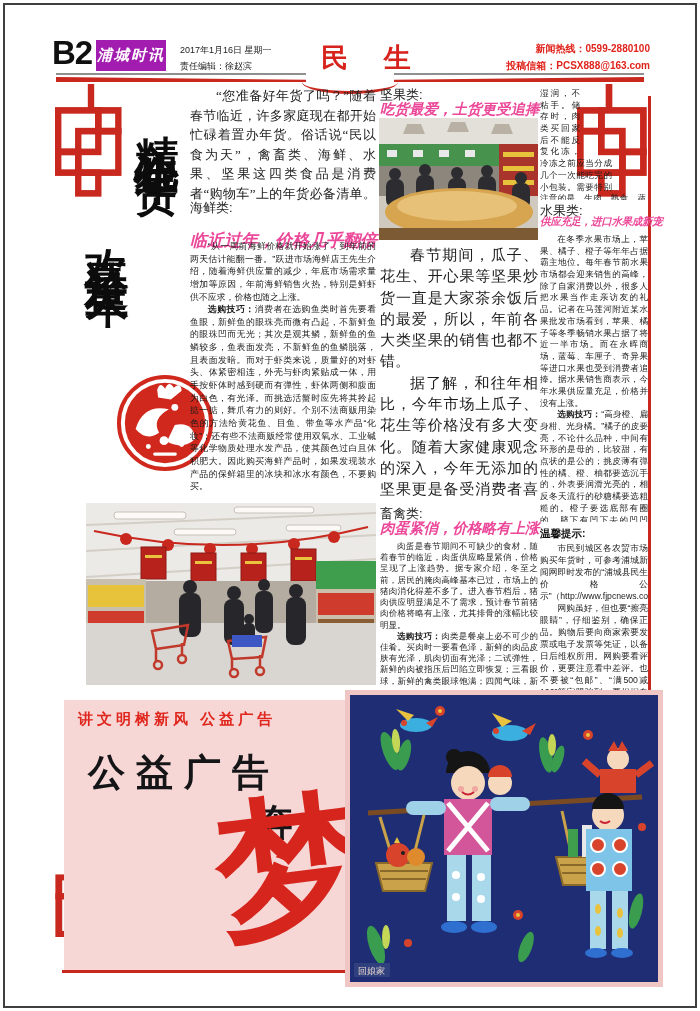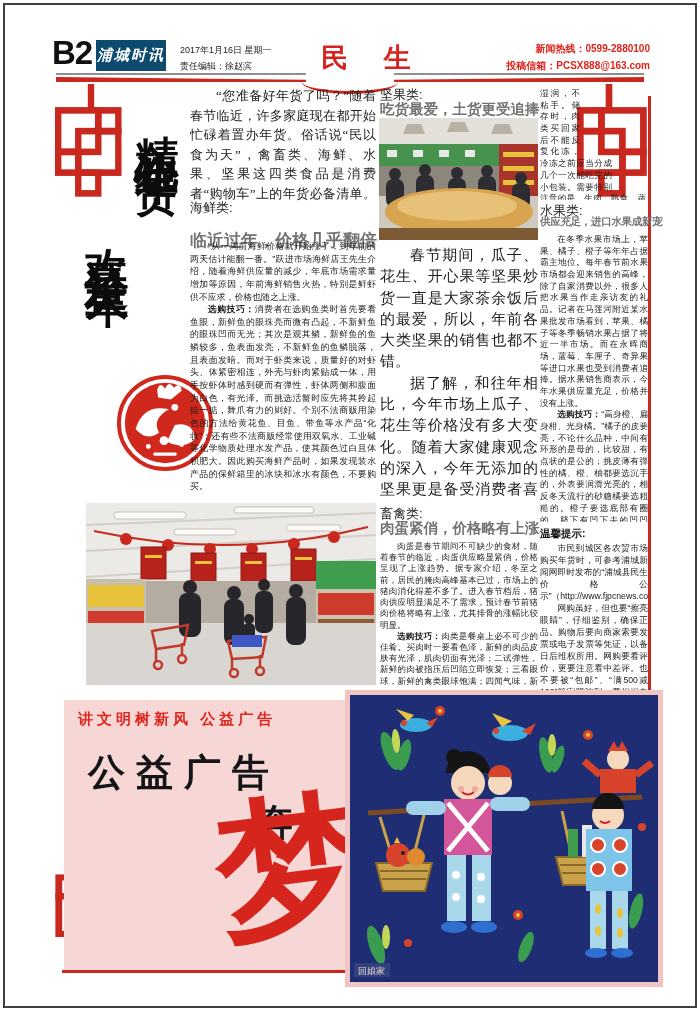--- a/index.html
+++ b/index.html
@@ -3,21 +3,21 @@
 <meta charset="utf-8">
 <style>
   html,body{margin:0;padding:0;}
   body{width:700px;height:1011px;position:relative;background:#ffffff;
        font-family:"Liberation Sans",sans-serif;overflow:hidden;color:#1a1a1a;}
   .abs{position:absolute;}
   .page-border{position:absolute;left:3px;top:3px;right:3px;bottom:3px;border:2px solid #3f3f3f;pointer-events:none;}
 
   
   .hdr-b2{left:52px;top:34px;font-size:33px;font-weight:bold;color:#101010;letter-spacing:-1px;}
-  .masthead{left:96px;top:40px;width:70px;height:31px;background:#0c4a6e;color:#fff;
+  .masthead{left:96px;top:40px;width:70px;height:31px;background:#a21caf;color:#fff;
             display:flex;align-items:center;justify-content:center;font-size:15px;font-weight:bold;
             font-style:italic;letter-spacing:2px;font-family:"Liberation Serif",serif;text-align:right;}
   .dateblock{left:180px;top:42px;font-size:9px;color:#222;line-height:1.8;}
   .section-title{left:16px;top:40px;width:700px;text-align:center;color:#d7231d;
                  font-size:27px;font-weight:900;letter-spacing:14px;text-indent:14px;}
   .contact{right:50px;top:40px;text-align:right;color:#e0231b;font-size:10px;font-weight:bold;line-height:1.7;}
   .rule{top:73px;height:10px;}
   .rule .gray{height:2px;background:#8f8f8f;margin-bottom:2px;}
   .rule .red{height:5px;background:#c8281e;}
   .rule-l{left:56px;width:250px;}
@@ -40,21 +40,21 @@
   .callig{writing-mode:vertical-rl;font-family:"Liberation Serif",serif;font-weight:900;
           color:#0c0c0c;font-size:44px;letter-spacing:9px;line-height:1;}
   .callig1{left:134px;top:100px;}
   .callig2{left:84px;top:214px;}
   .rooster{left:116px;top:374px;width:98px;height:98px;}
   .intro{left:190px;top:86px;width:186px;height:116px;font-family:"Liberation Serif",serif;
          font-size:13px;line-height:1.5;color:#222;text-align:justify;text-indent:2em;overflow:hidden;}
 
   
   .kicker{font-size:13px;color:#222;}
-  .headline{font-weight:bold;color:#737373;}
+  .headline{font-weight:bold;color:#ec4899;font-style:italic;}
   .bodytxt{font-size:8.9px;line-height:1.42;text-align:justify;color:#1c1c1c;overflow:hidden;}
   .bodytxt p{margin:0;text-indent:2em;}
   .bold{font-weight:bold;}
 
   .sea-kicker{left:190px;top:199px;}
   .sea-head{left:190px;top:213px;font-size:17px;margin-top:16px;}
   .sea-body{left:190px;top:240px;width:186px;height:262px;}
 
   .nut-kicker{left:380px;top:86px;}
   .nut-head{left:380px;top:100px;font-size:14.5px;}

